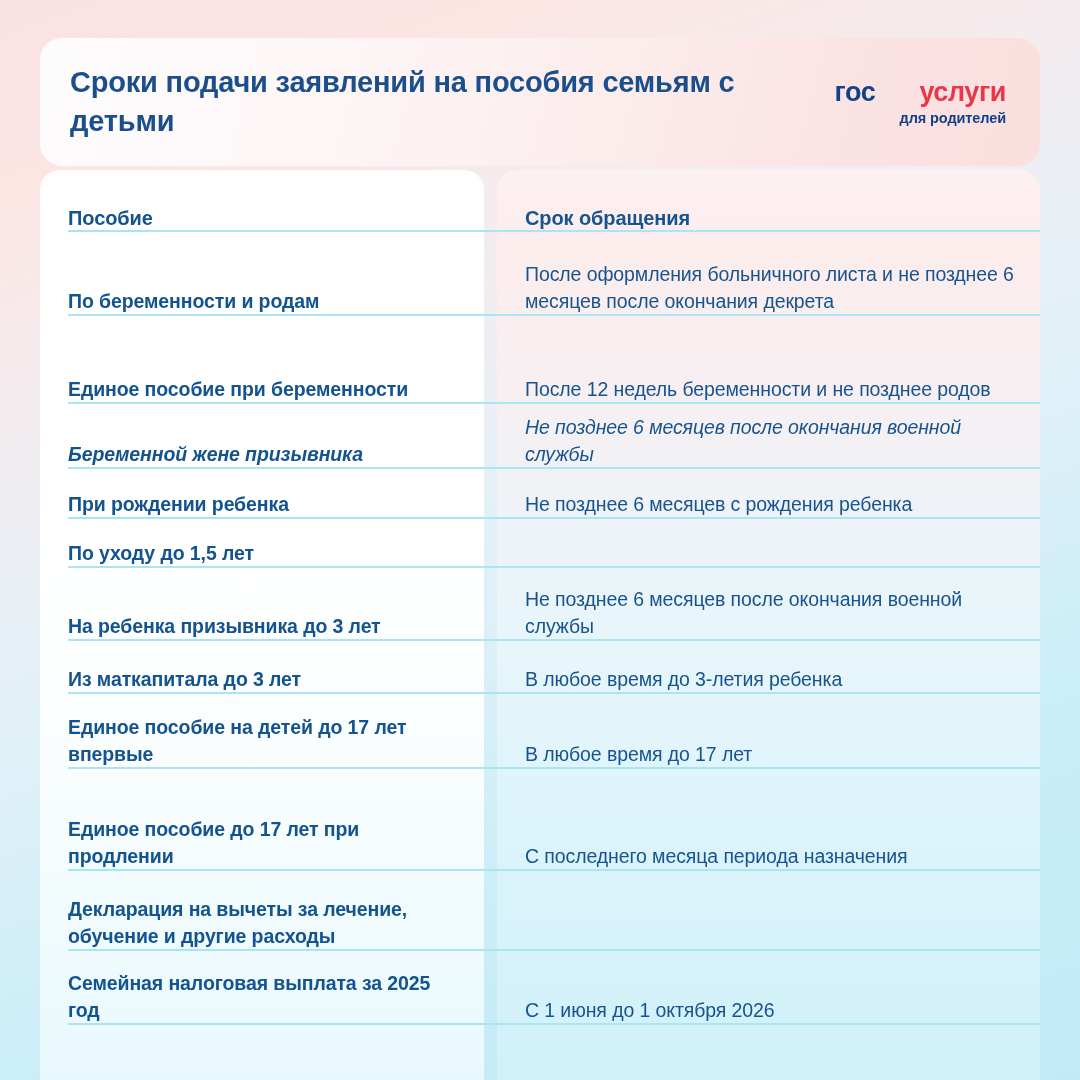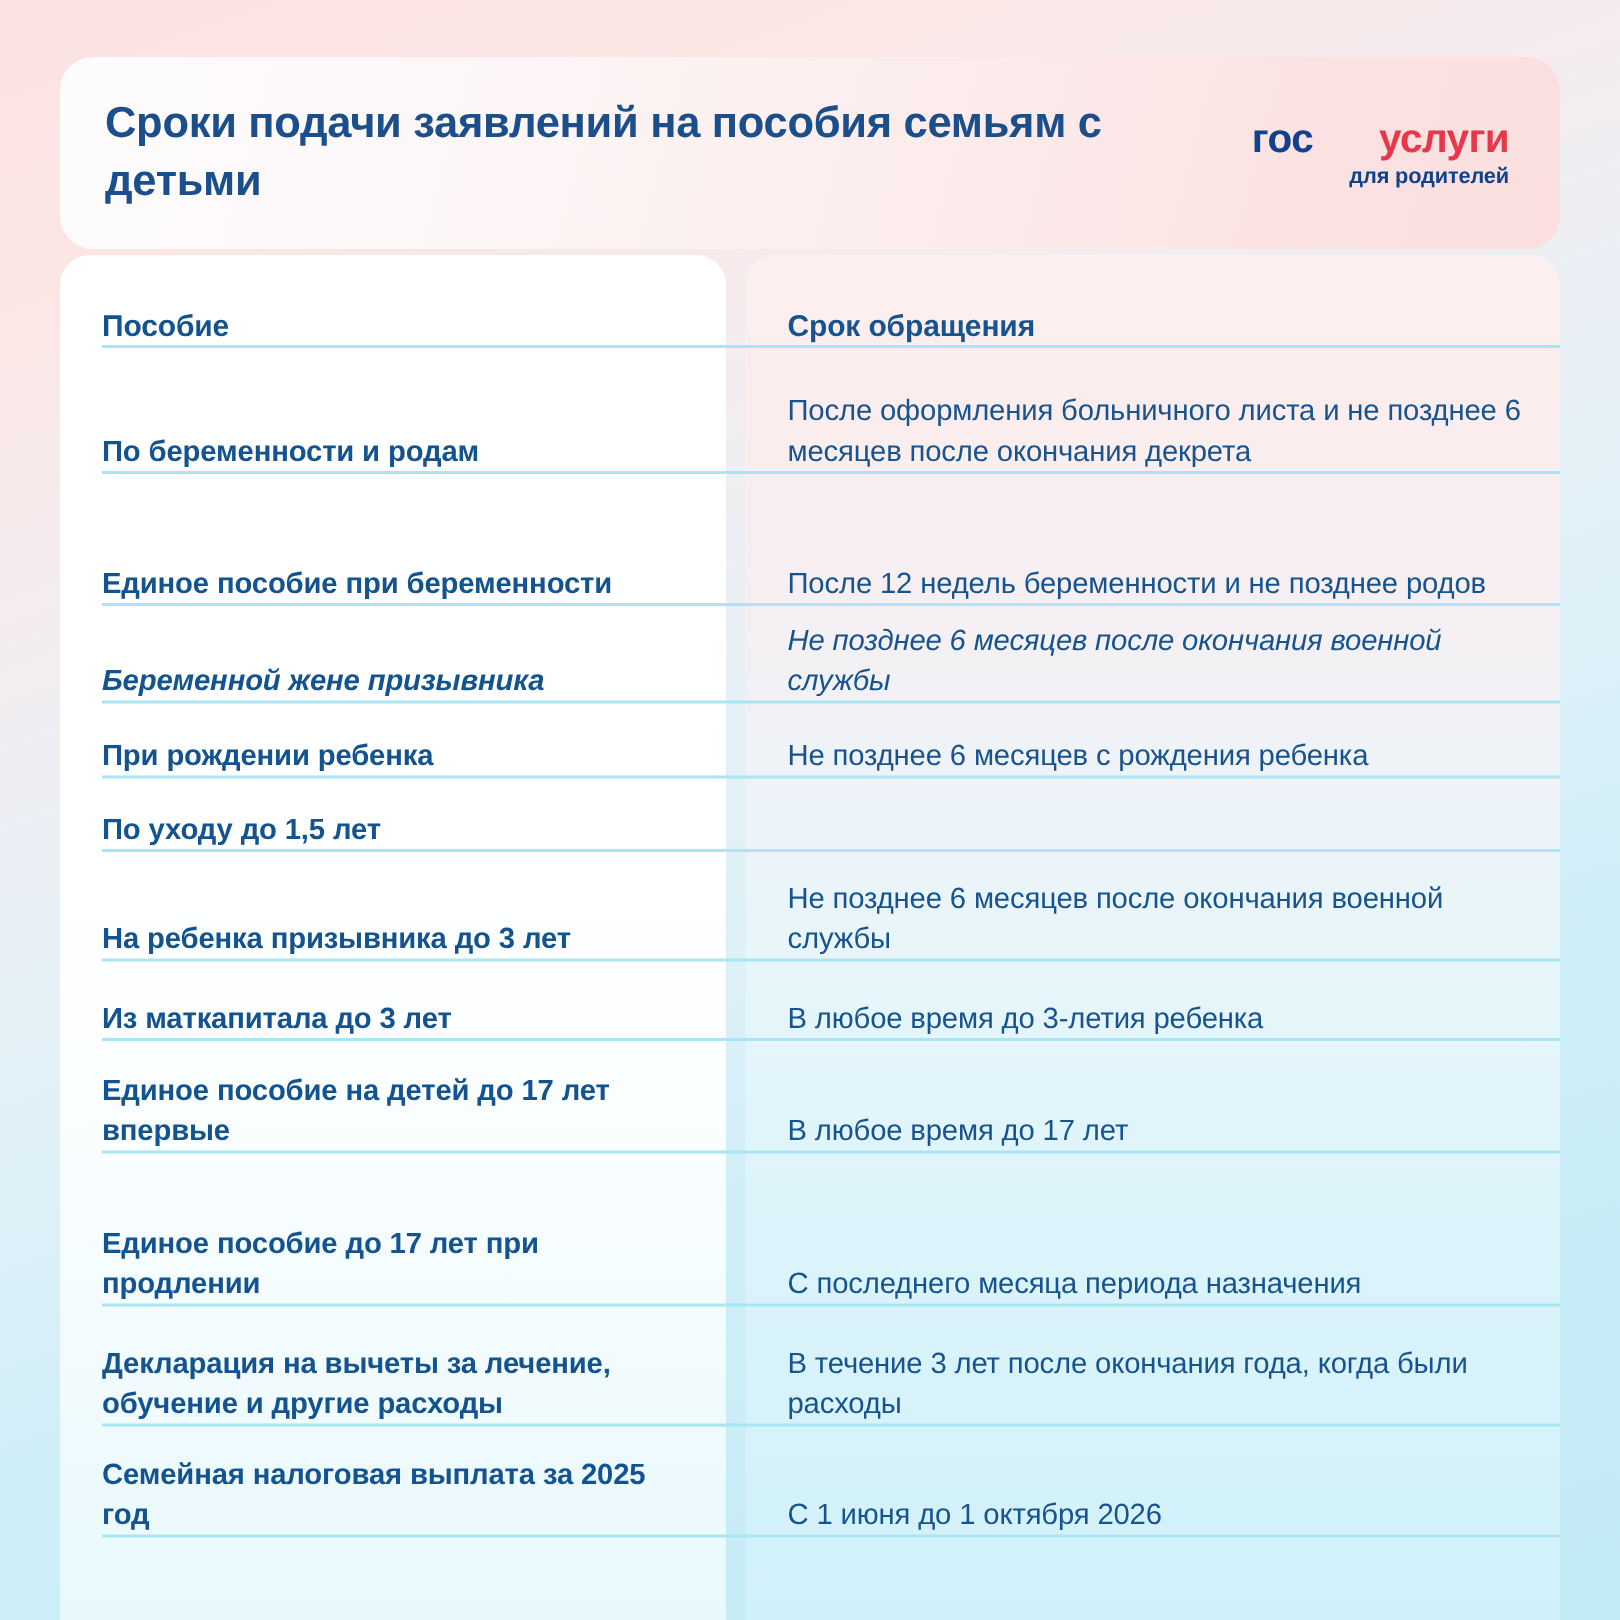--- a/index.html
+++ b/index.html
@@ -206,21 +206,20 @@
           <div class="cell-right">В любое время до 17 лет</div>
           <div class="row-rule"></div>
         </div>
         <div class="row" style="height: 80px; margin-top: 22px;">
           <div class="cell-left">Единое пособие до 17 лет при продлении</div>
           <div class="cell-right">С последнего месяца периода назначения</div>
           <div class="row-rule"></div>
         </div>
         <div class="row" style="height: 80px;">
           <div class="cell-left">Декларация на вычеты за лечение, обучение и другие расходы</div>
-          <div class="cell-right">В течение 3 лет после окончания года, когда были расходы</div>
           <div class="row-rule"></div>
         </div>
         <div class="row" style="height: 74px;">
           <div class="cell-left">Семейная налоговая выплата за 2025 год</div>
           <div class="cell-right">С 1 июня до 1 октября 2026</div>
           <div class="row-rule"></div>
         </div>
       </div>
   </div>
 

